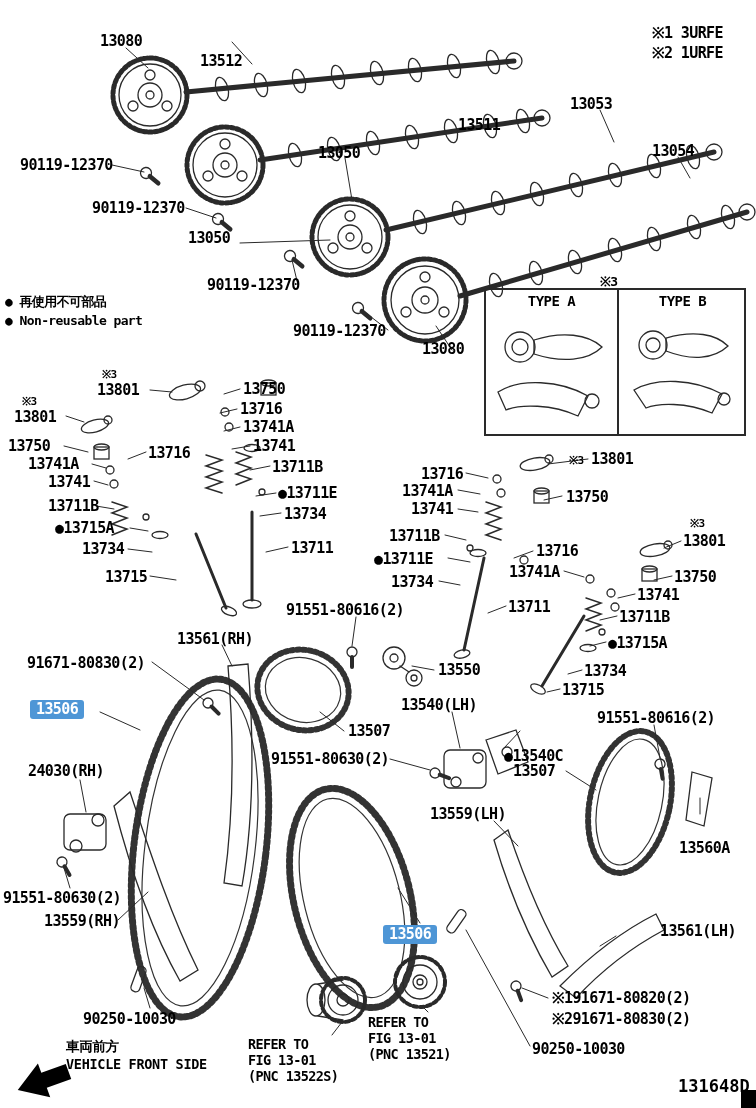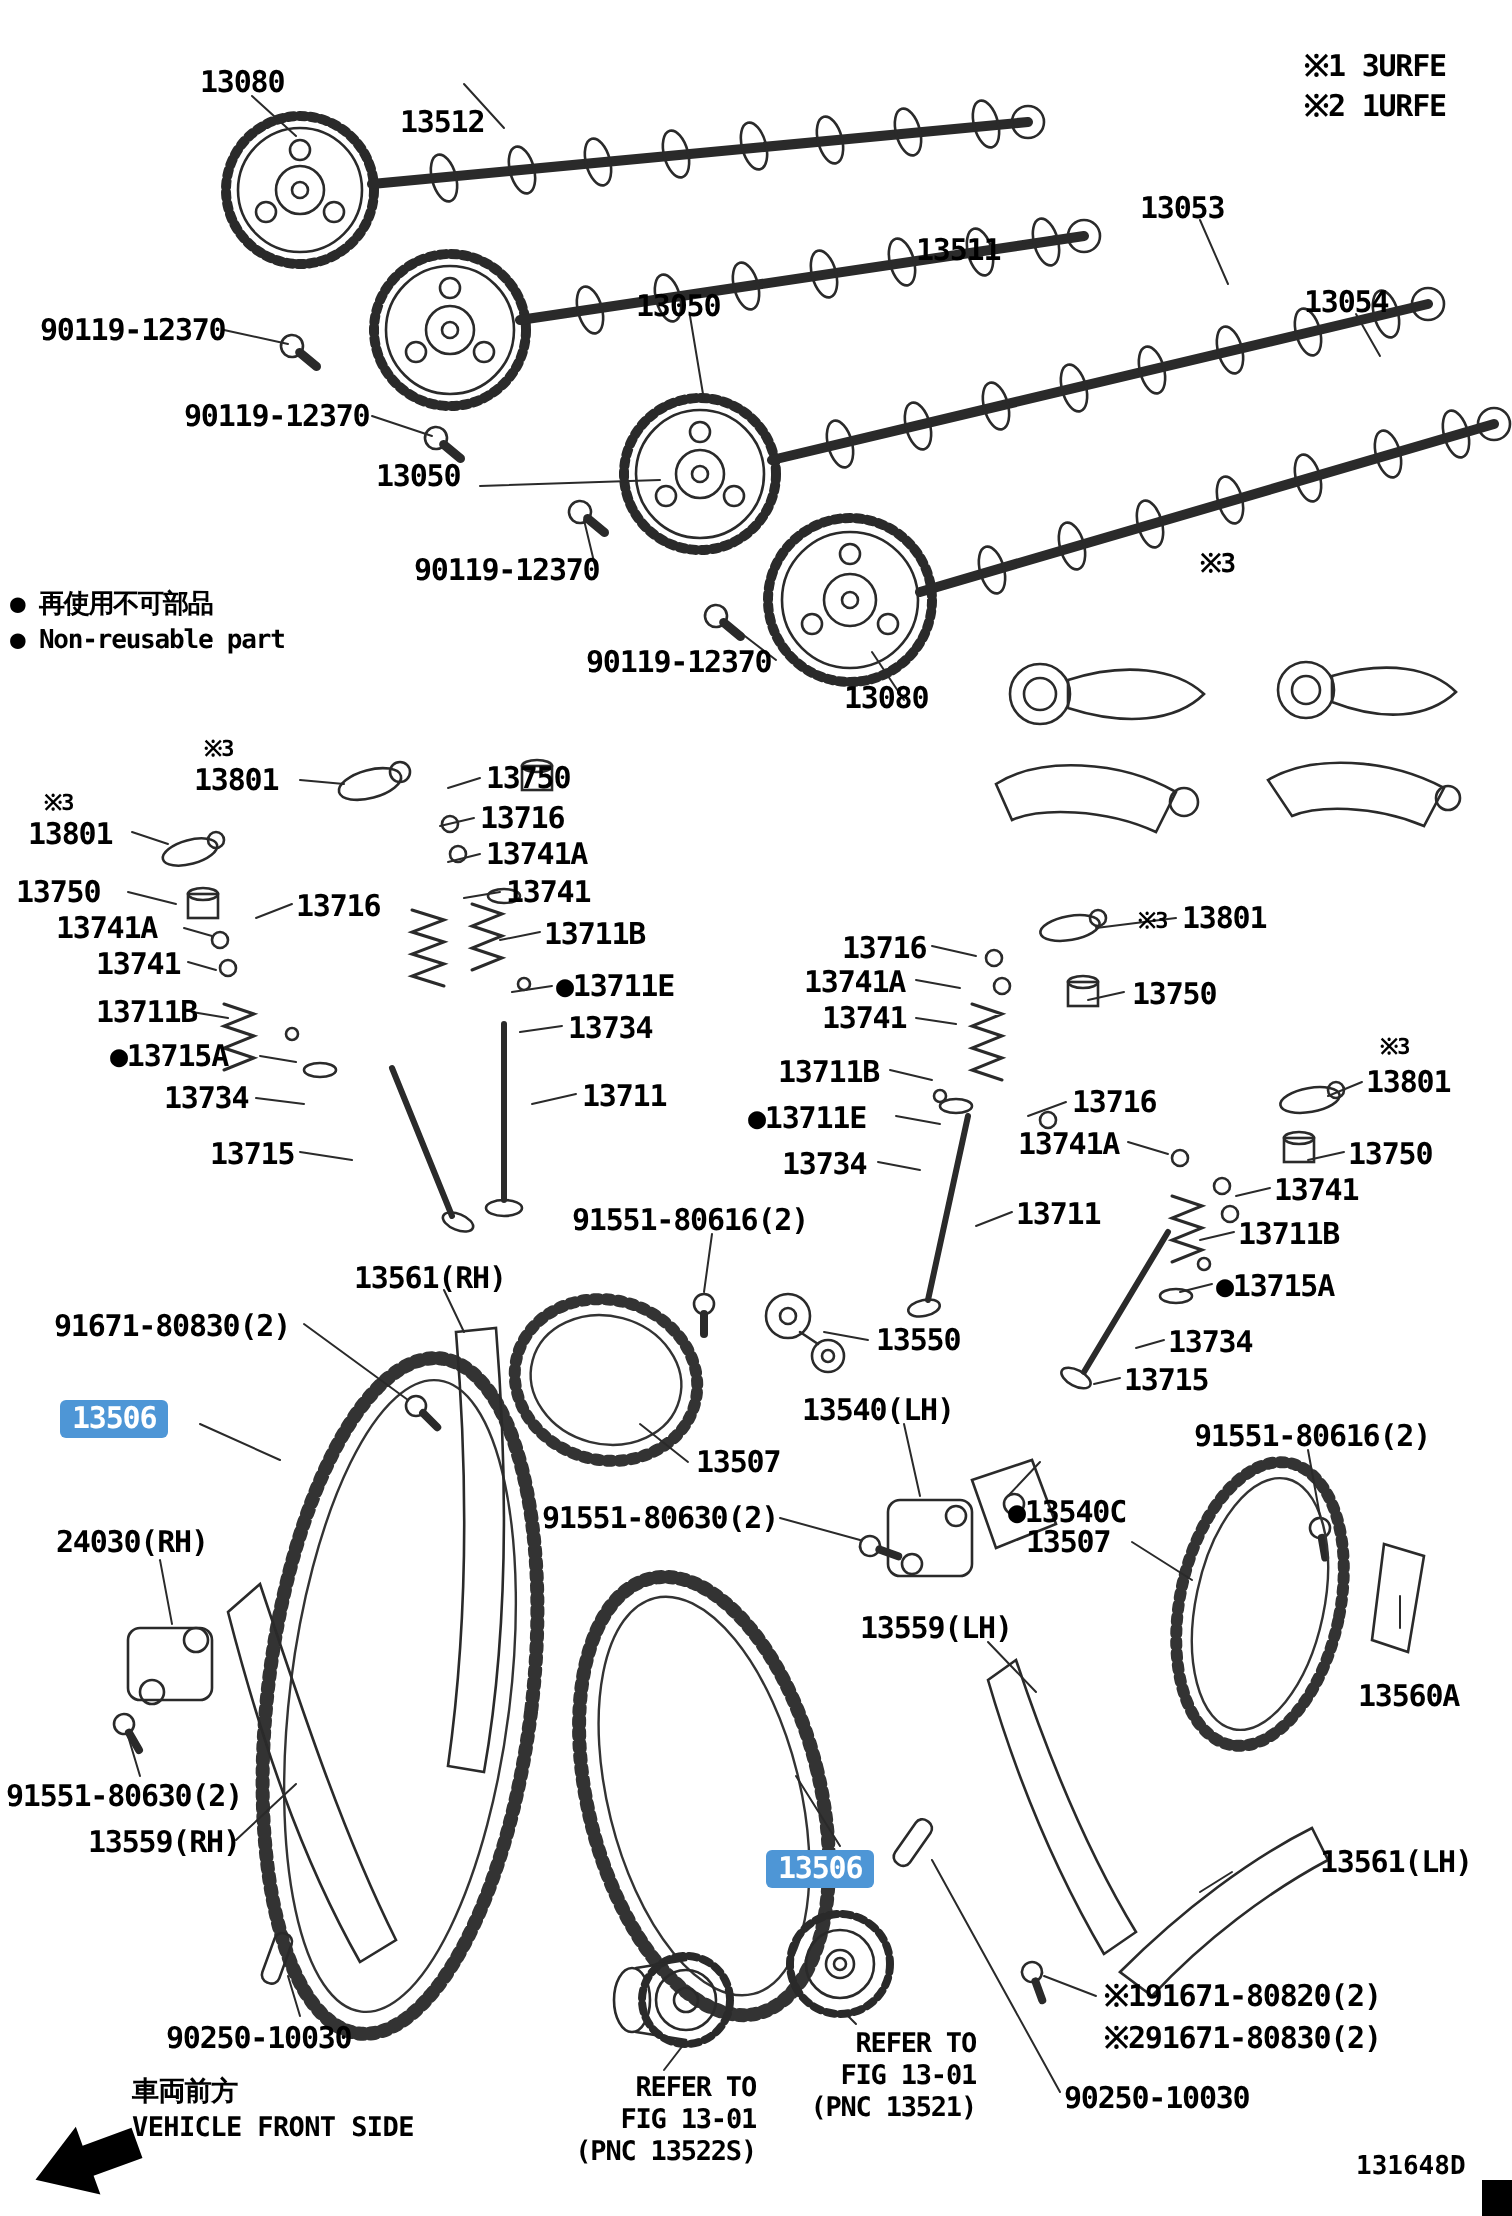--- a/index.html
+++ b/index.html
@@ -15,24 +15,24 @@
                color:#000;white-space:nowrap;}
   .fixed-label.sm{font-size:13px;}
   #type-box{position:absolute;left:484px;top:288px;width:262px;height:148px;
             border:2px solid #2a2a2a;box-sizing:border-box;pointer-events:none;}
   #type-box .divider{position:absolute;left:131px;top:0;bottom:0;width:0;border-left:2px solid #2a2a2a;}
   #type-box .hdr{position:absolute;top:3px;width:131px;text-align:center;font-weight:bold;
                  font-size:14px;letter-spacing:-0.5px;}
   #type-box .hdr.a{left:0;}
   #type-box .hdr.b{left:131px;}
   .refer-block{position:absolute;font-weight:bold;font-size:13.5px;letter-spacing:-0.6px;
-               color:#000;text-align:right;line-height:1.2;white-space:nowrap;}
+               color:#000;text-align:left;line-height:1.2;white-space:nowrap;}
   #front-side{position:absolute;left:66px;top:1037px;font-weight:bold;font-size:13.5px;
               letter-spacing:-0.3px;line-height:1.35;}
-  #figure-code{position:absolute;left:678px;top:1076px;font-weight:bold;font-size:13px;}
+  #figure-code{position:absolute;left:678px;top:1076px;font-weight:bold;font-size:17px;}
 </style>
 </head>
 <body>
 
 <div id="stage">
 
 <svg id="art" width="756" height="1108" viewBox="0 0 756 1108">
   <g stroke="#2a2a2a" fill="none" stroke-width="1.3" stroke-linecap="round">
 
     <g>
@@ -372,20 +372,25 @@
 <div id="overlays">
 
   <div class="fixed-label" style="left:652px;top:22px">※1 3URFE</div>
   <div class="fixed-label" style="left:652px;top:42px">※2 1URFE</div>
 
   <div class="fixed-label sm" style="left:5px;top:293px">● 再使用不可部品</div>
   <div class="fixed-label sm" style="left:5px;top:313px">● Non-reusable part</div>
 
   <div class="fixed-label sm" style="left:600px;top:272px">※3</div>
 
+  <div id="type-box">
+    <span class="divider"></span>
+    <span class="hdr a">TYPE A</span>
+    <span class="hdr b">TYPE B</span>
+  </div>
 
   <div id="labels">
         <div class="part-label" style="left: 100px; top: 33px;">13080</div>
         <div class="part-label" style="left: 200px; top: 25px; margin-top: 28px;">13512</div>
         <div class="part-label" style="left: 20px; top: 157px;">90119-12370</div>
         <div class="part-label" style="left: 92px; top: 200px;">90119-12370</div>
         <div class="part-label" style="left: 318px; top: 145px;">13050</div>
         <div class="part-label" style="left: 458px; top: 117px;">13511</div>
         <div class="part-label" style="left: 570px; top: 96px;">13053</div>
         <div class="part-label" style="left: 652px; top: 143px;">13054</div>

